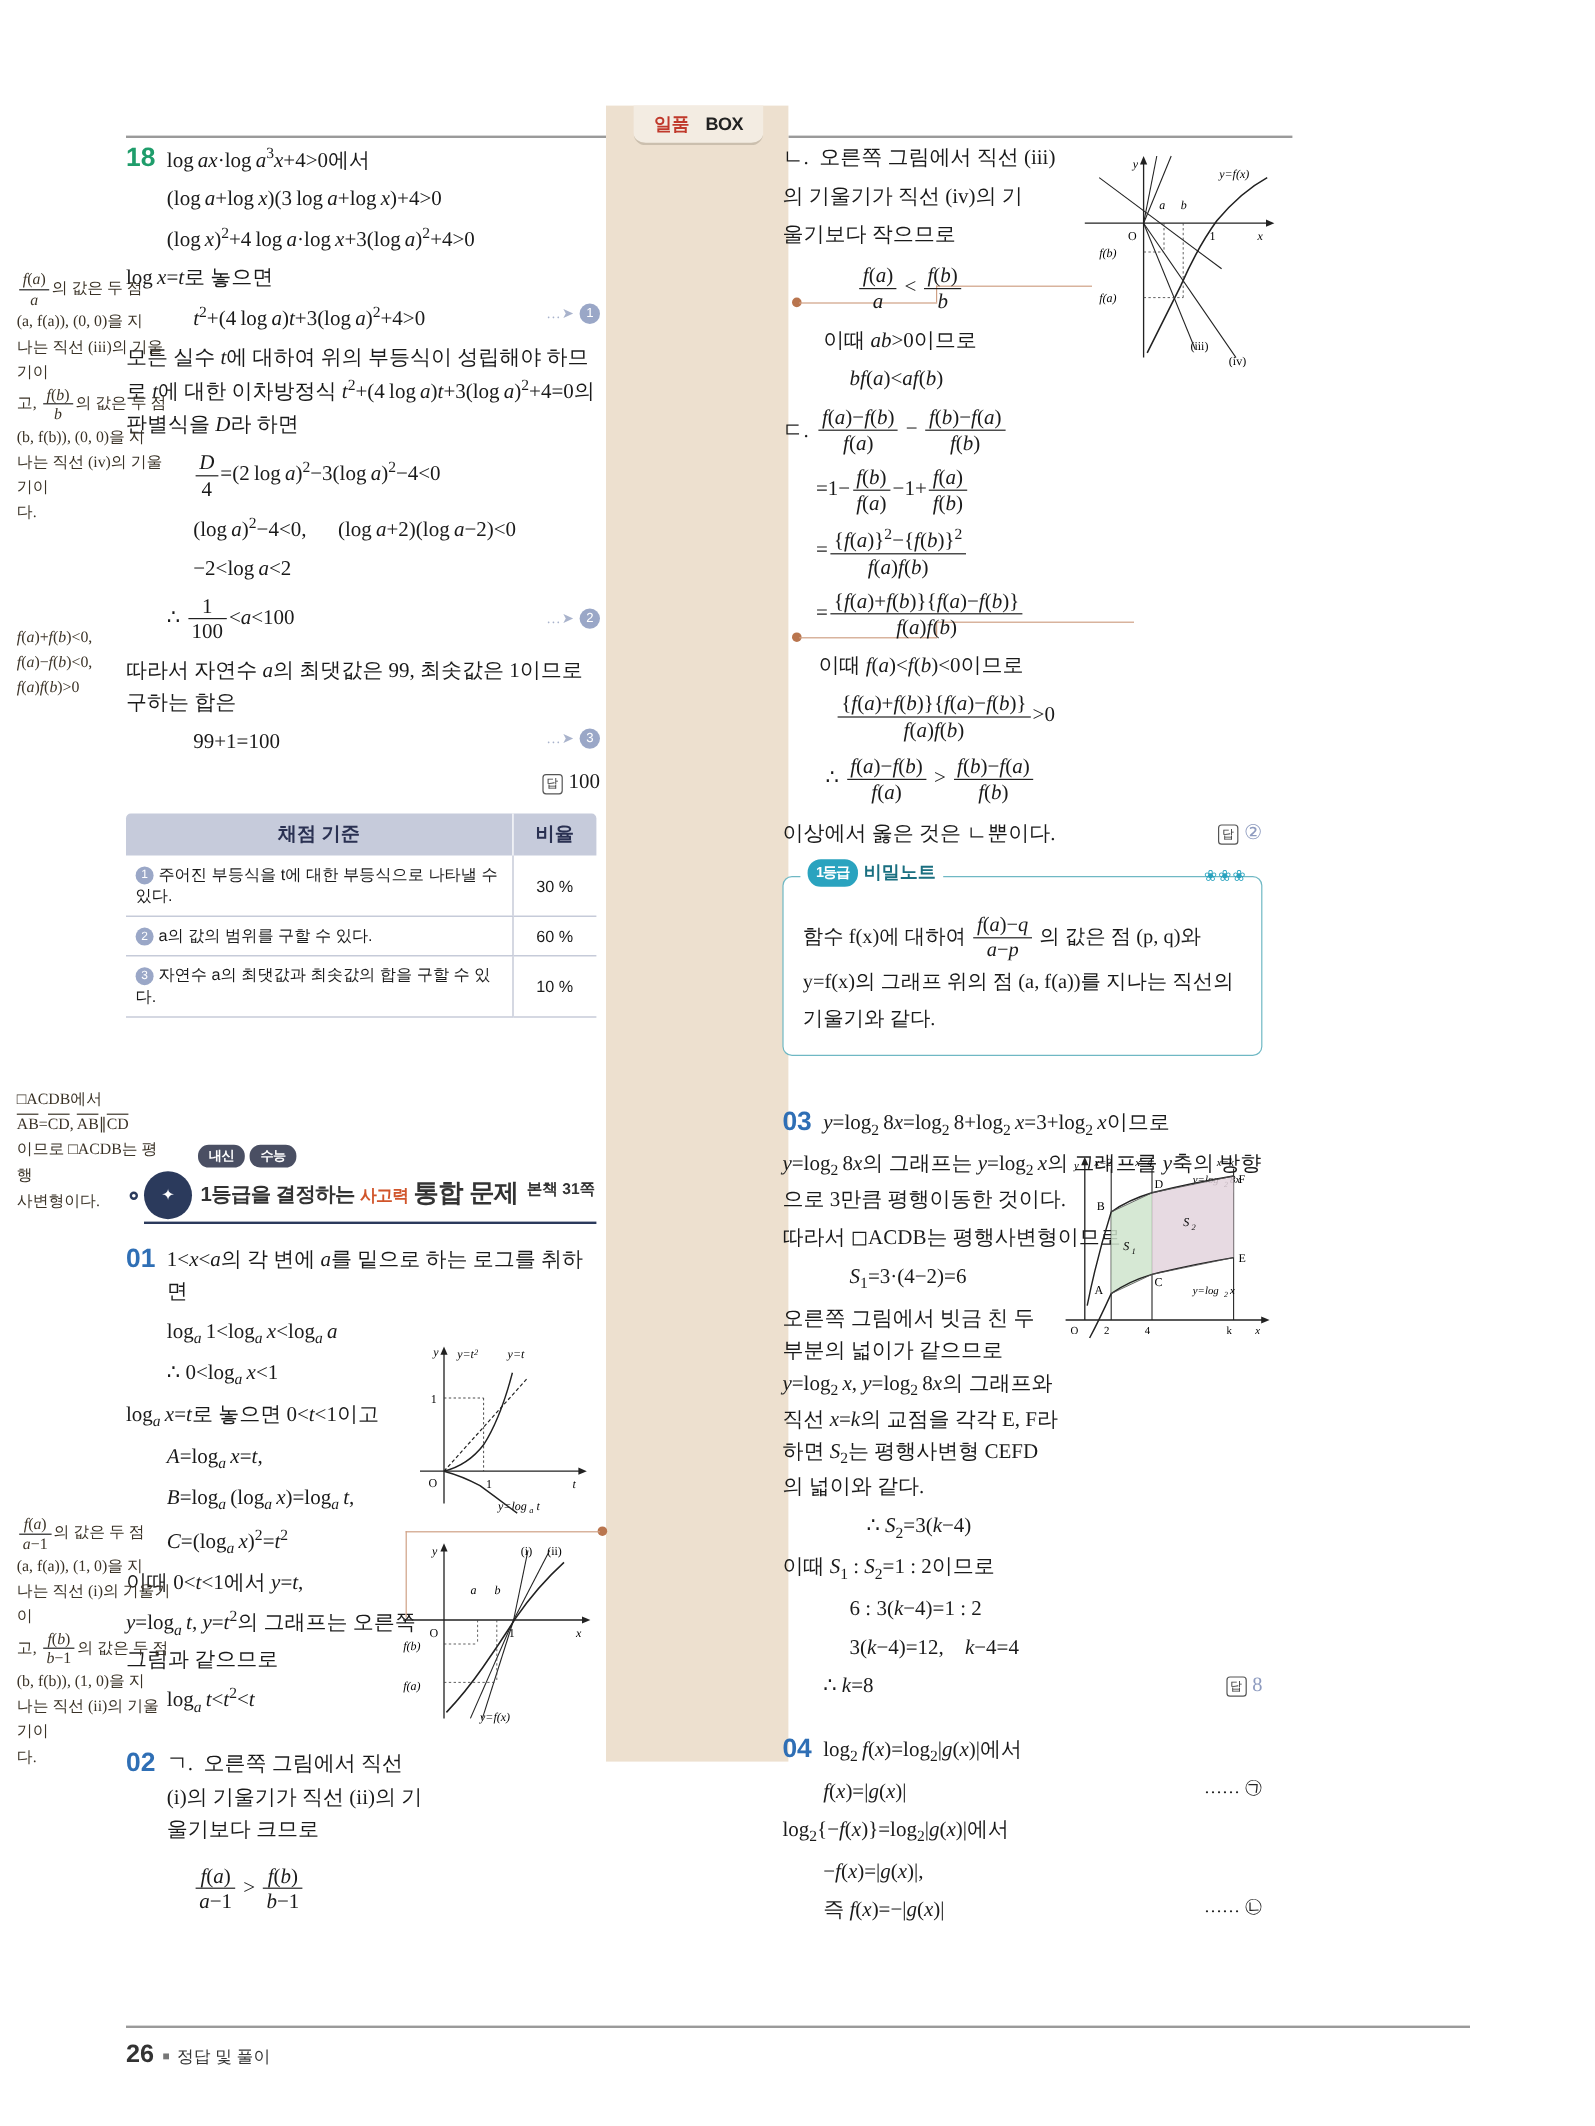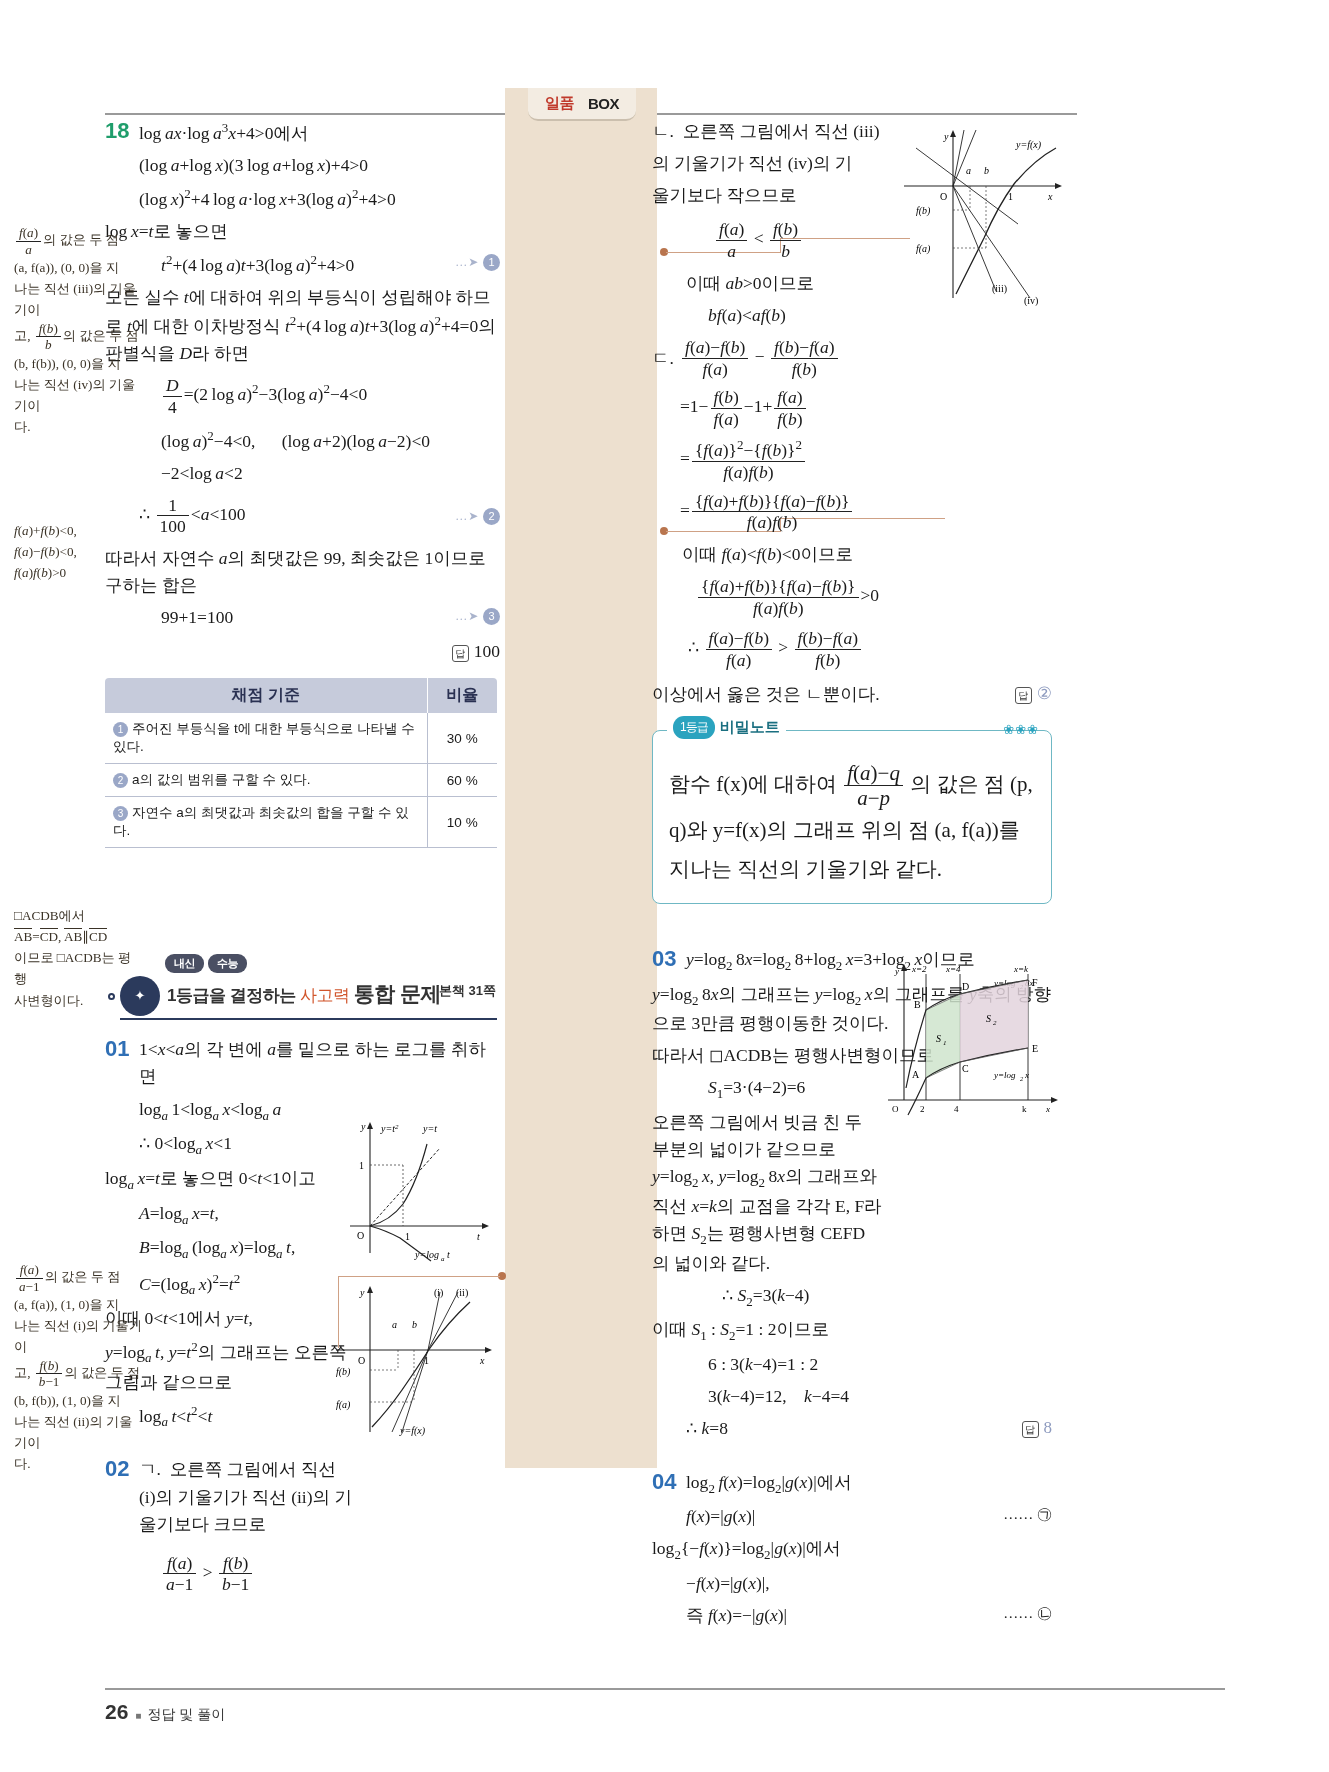--- a/index.html
+++ b/index.html
@@ -111,52 +111,52 @@
     display:flex; align-items:center; justify-content:center;
     color:#fff; font-size:13px;
   }
   .sec-dot { position:absolute; left:3px; top:25px; width:7px; height:7px;
              border-radius:50%; border:2px solid #2b3a5c; }
   .sec-title {
     position:absolute; left:62px; top:12px;
     font-family:"Liberation Sans", sans-serif; font-size:17px; letter-spacing:-0.5px;
   }
   .sec-title .b1 { color:#333; font-weight:bold; }
-  .sec-title .b2 { color:#d1552b; font-weight:normal; font-size:17px; }
+  .sec-title .b2 { color:#d1552b; font-weight:bold; font-size:14px; }
   .sec-title .b3 { color:#333; font-weight:bold; font-size:21px; }
   .sec-page {
     position:absolute; right:4px; top:14px;
     font-family:"Liberation Sans", sans-serif; font-size:13px; font-weight:bold; color:#333;
   }
   .sec-rule { position:absolute; left:15px; top:50px; width:377px; height:2px; background:#2b3a5c; }
 
   
   .secretbox {
     position:relative; margin-top:22px; width:400px;
     border:1.5px solid #6fb8c4; border-radius:8px; padding:30px 16px 14px 16px;
     background:#fff;
   }
   .secret-tab {
     position:absolute; left:14px; top:-15px; background:#fff;
     padding:0 6px; display:flex; align-items:center; gap:5px;
   }
   .secret-badge {
     background:#2aa3bf; color:#fff; font-family:"Liberation Sans", sans-serif;
-    font-weight:normal; font-size:12px; padding:3px 7px; border-radius:11px;
+    font-weight:bold; font-size:12px; padding:3px 7px; border-radius:11px;
     letter-spacing:-1px;
   }
   .secret-label {
     font-family:"Liberation Sans", sans-serif; font-weight:bold;
     font-size:15px; color:#1a6f80;
   }
   .secret-deco {
     position:absolute; right:12px; top:-9px; color:#2aa3bf;
     font-family:"Liberation Sans", sans-serif; font-size:13px; letter-spacing:1px;
   }
-  .secret-body { font-size:21px; line-height:1.85; }
+  .secret-body { font-size:17px; line-height:1.85; }
 
   
   .sideblock { position:absolute; left:14px; width:128px; font-size:13.2px; line-height:1.6; color:#3a3226; }
 
   
   .conn-dot { position:absolute; width:8px; height:8px; border-radius:50%;
               background:#b9754e; }
   .conn-line { position:absolute; height:1.2px; background:#cfa185; }
   .conn-vert { position:absolute; width:1.2px; background:#cfa185; }
 

